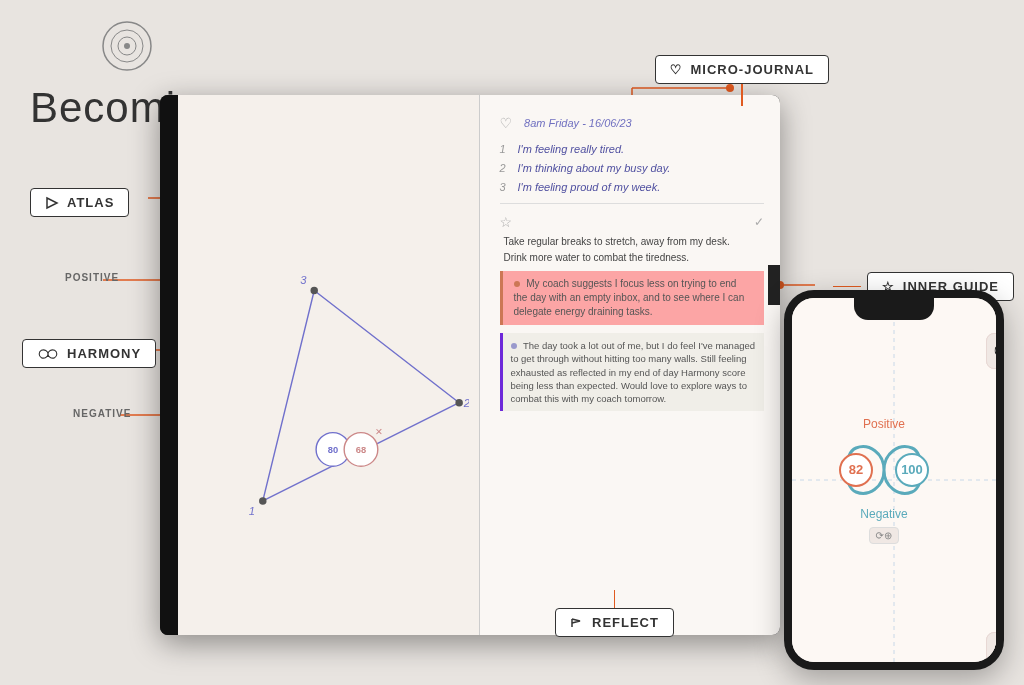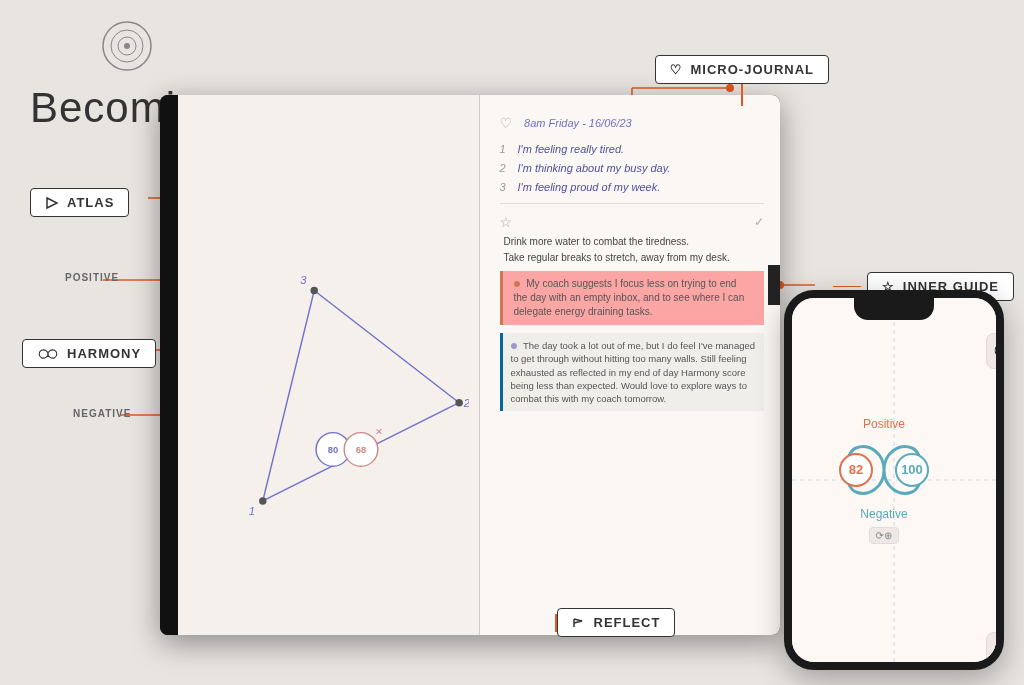--- a/index.html
+++ b/index.html
@@ -154,21 +154,21 @@
     .coach-dot {
       display: inline-block;
       width: 6px;
       height: 6px;
       background: #cc7755;
       border-radius: 50%;
       margin-right: 4px;
     }
     .reflection-block {
       background: #f0eee8;
-      border-left: 3px solid #0369a1;
+      border-left: 3px solid #6d28d9;
       padding: 6px 8px;
       margin: 8px 0;
       font-size: 9.5px;
       color: #555;
       line-height: 1.4;
     }
     .reflection-dot {
       display: inline-block;
       width: 6px;
       height: 6px;
@@ -373,22 +373,22 @@
         <span>I'm feeling proud of my week.</span>
       </div>
 
       <hr class="divider-line">
 
       <div style="display:flex; justify-content:space-between; align-items:center; margin-bottom:6px;">
         <span style="font-size:14px; color:#aaa;">☆</span>
         <span style="font-size:12px; color:#aaa;">✓</span>
       </div>
 
+      <div class="suggestion-item">Take regular breaks to stretch, away from my desk.</div>
       <div class="suggestion-item">Drink more water to combat the tiredness.</div>
-      <div class="suggestion-item">Take regular breaks to stretch, away from my desk.</div>
 
       <div class="coach-block">
         <span class="coach-dot"></span>
         <span>My coach suggests I focus less on trying to end the day with an empty inbox, and to see where I can delegate energy draining tasks.</span>
       </div>
 
 
       <div class="reflection-block">
         <span class="reflection-dot"></span>
         <span>The day took a lot out of me, but I do feel I've managed to get through without hitting too many walls. Still feeling exhausted as reflected in my end of day Harmony score being less than expected. Would love to explore ways to combat this with my coach tomorrow.</span>
@@ -432,21 +432,21 @@
 </div>
 
 <div style="position:absolute; top:272px; right:10px; display:flex; align-items:center; gap:6px;">
   <div style="width:28px; height:1.5px; background:#e05a20;"></div>
   <div class="feature-box">
     <span style="font-size:13px;">☆</span>
     <span>INNER GUIDE</span>
   </div>
 </div>
 
-<div style="position:absolute; bottom:48px; left:555px; display:flex; align-items:center;">
+<div style="position:absolute; bottom:48px; left:555px; display:flex; flex-direction:column; align-items:center;">
   <div style="width:1.5px; height:18px; background:#e05a20;"></div>
   <div class="feature-box">
     <svg width="14" height="12" viewBox="0 0 14 12">
       <polyline points="2,2 2,10" stroke="#333" stroke-width="1.5" fill="none"></polyline>
       <polyline points="2,2 10,4 2,6" stroke="#333" stroke-width="1.5" fill="none"></polyline>
     </svg>
     <span>REFLECT</span>
   </div>
 </div>
 

